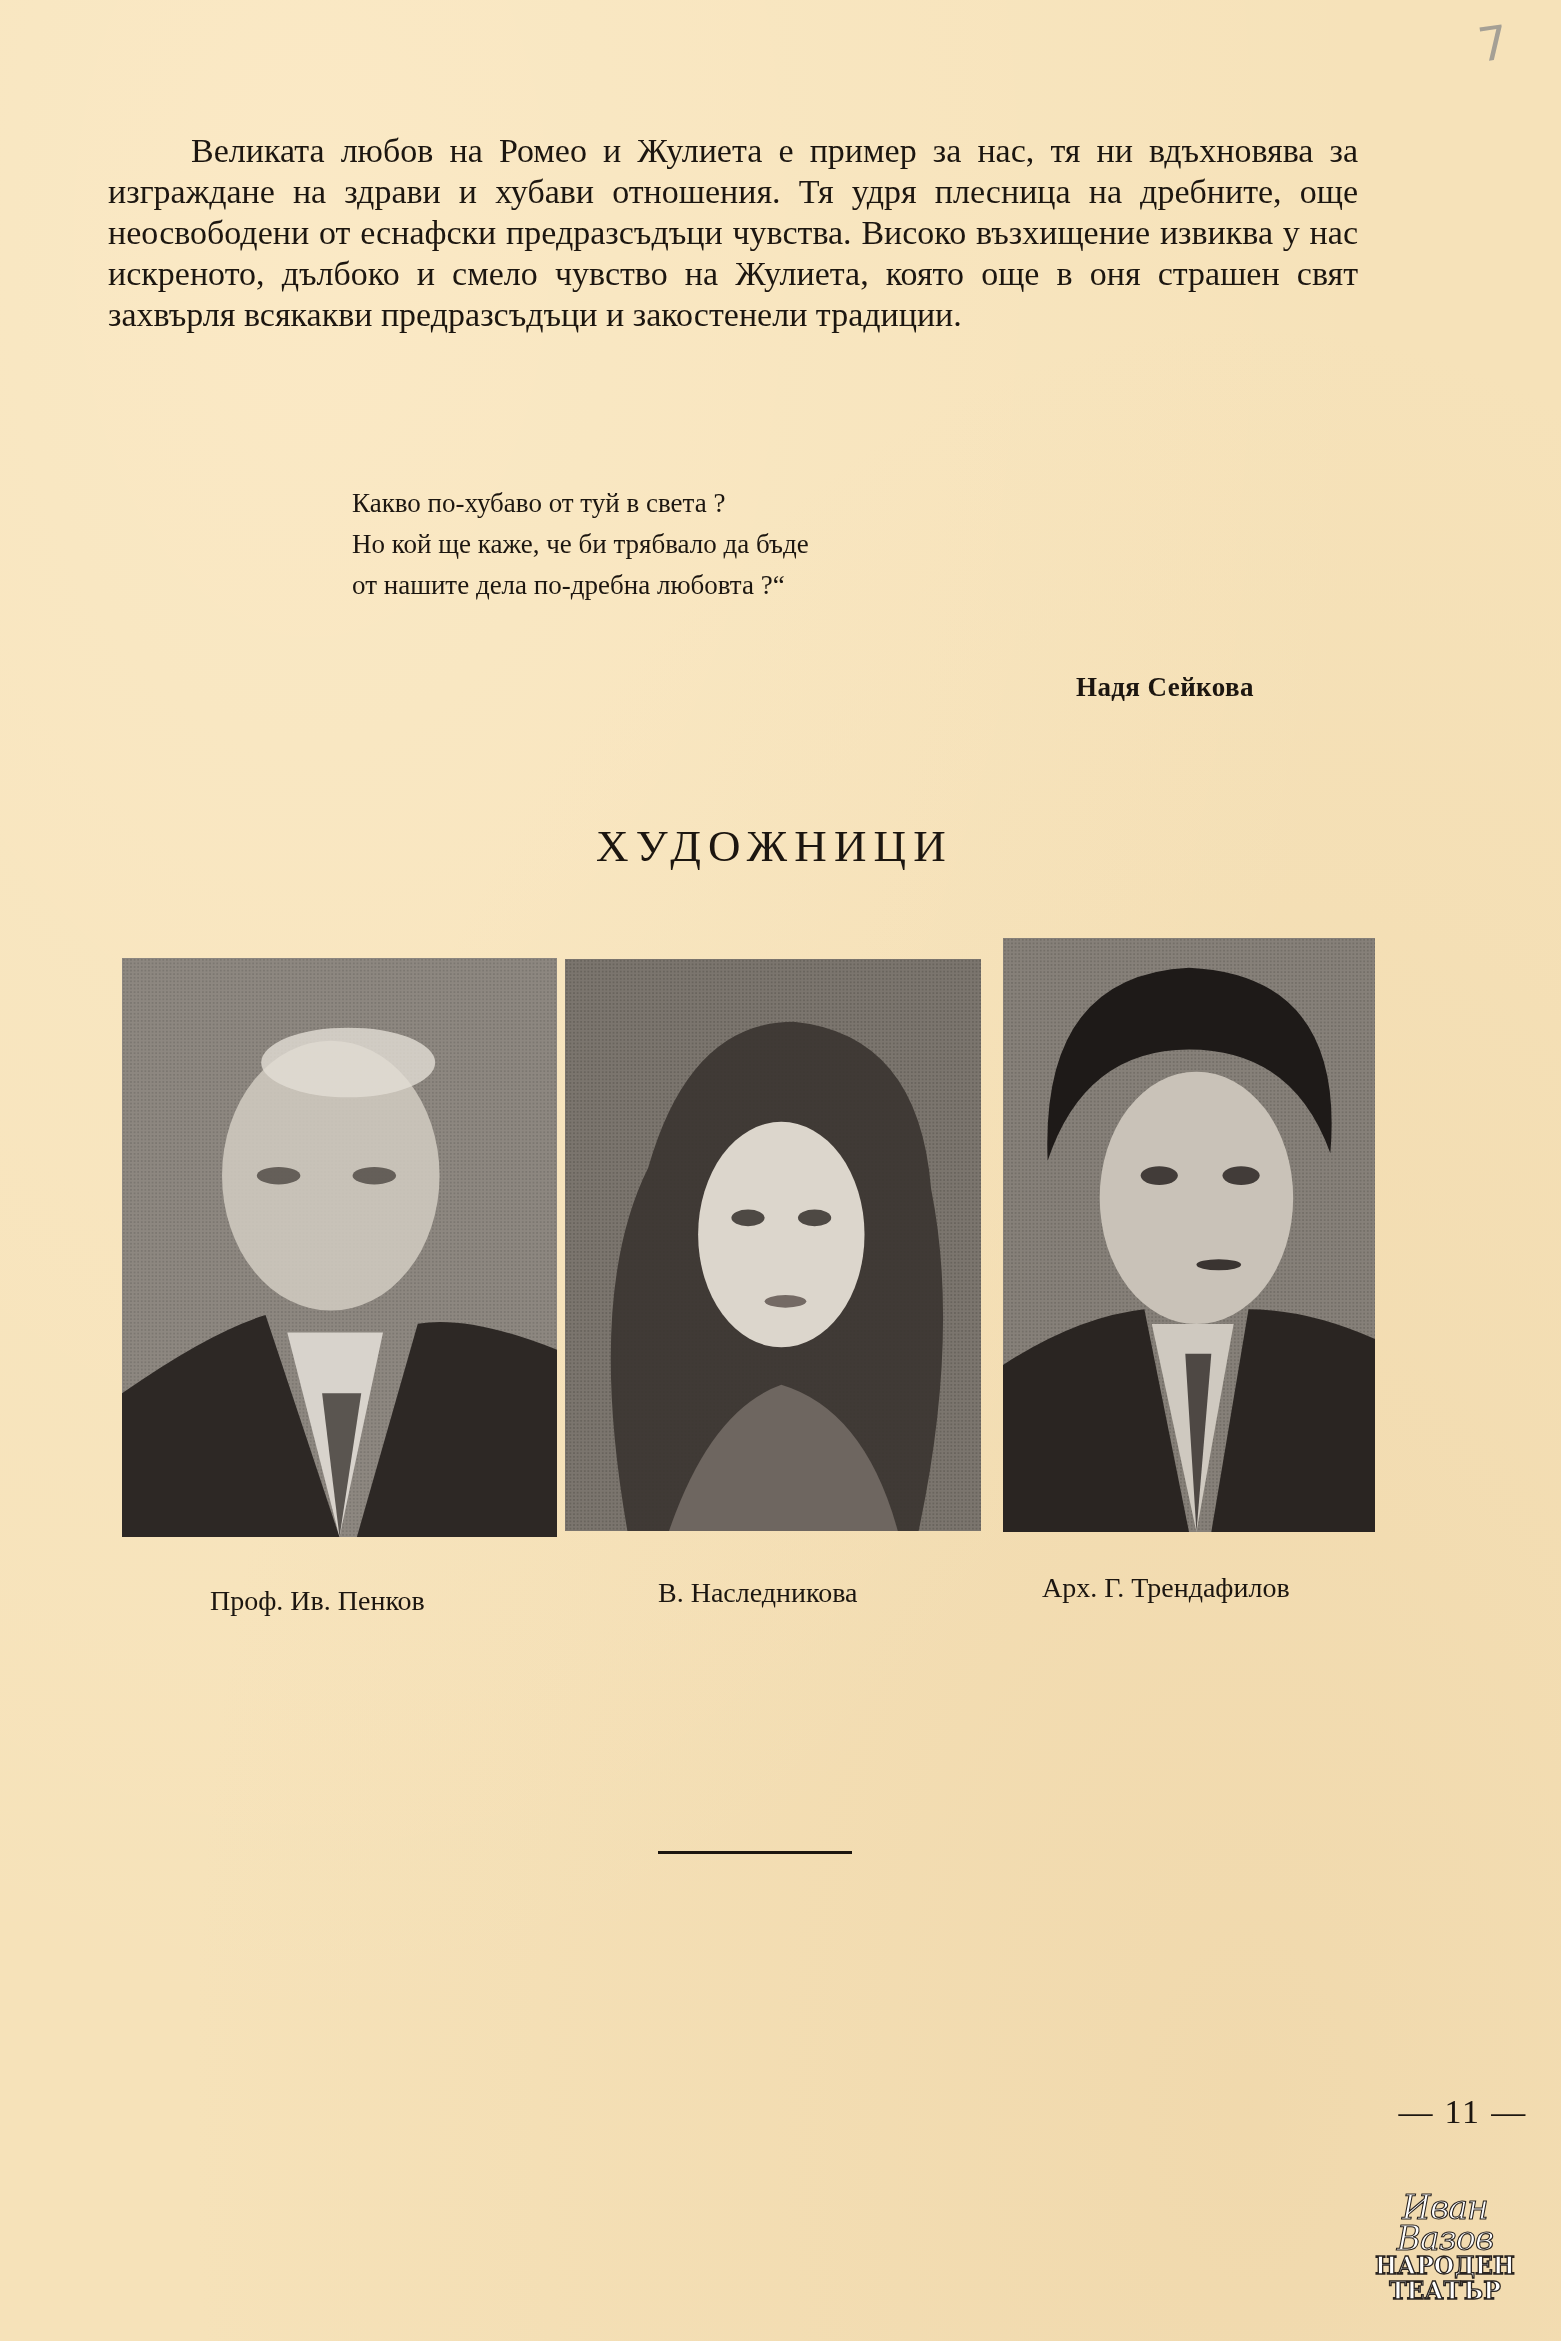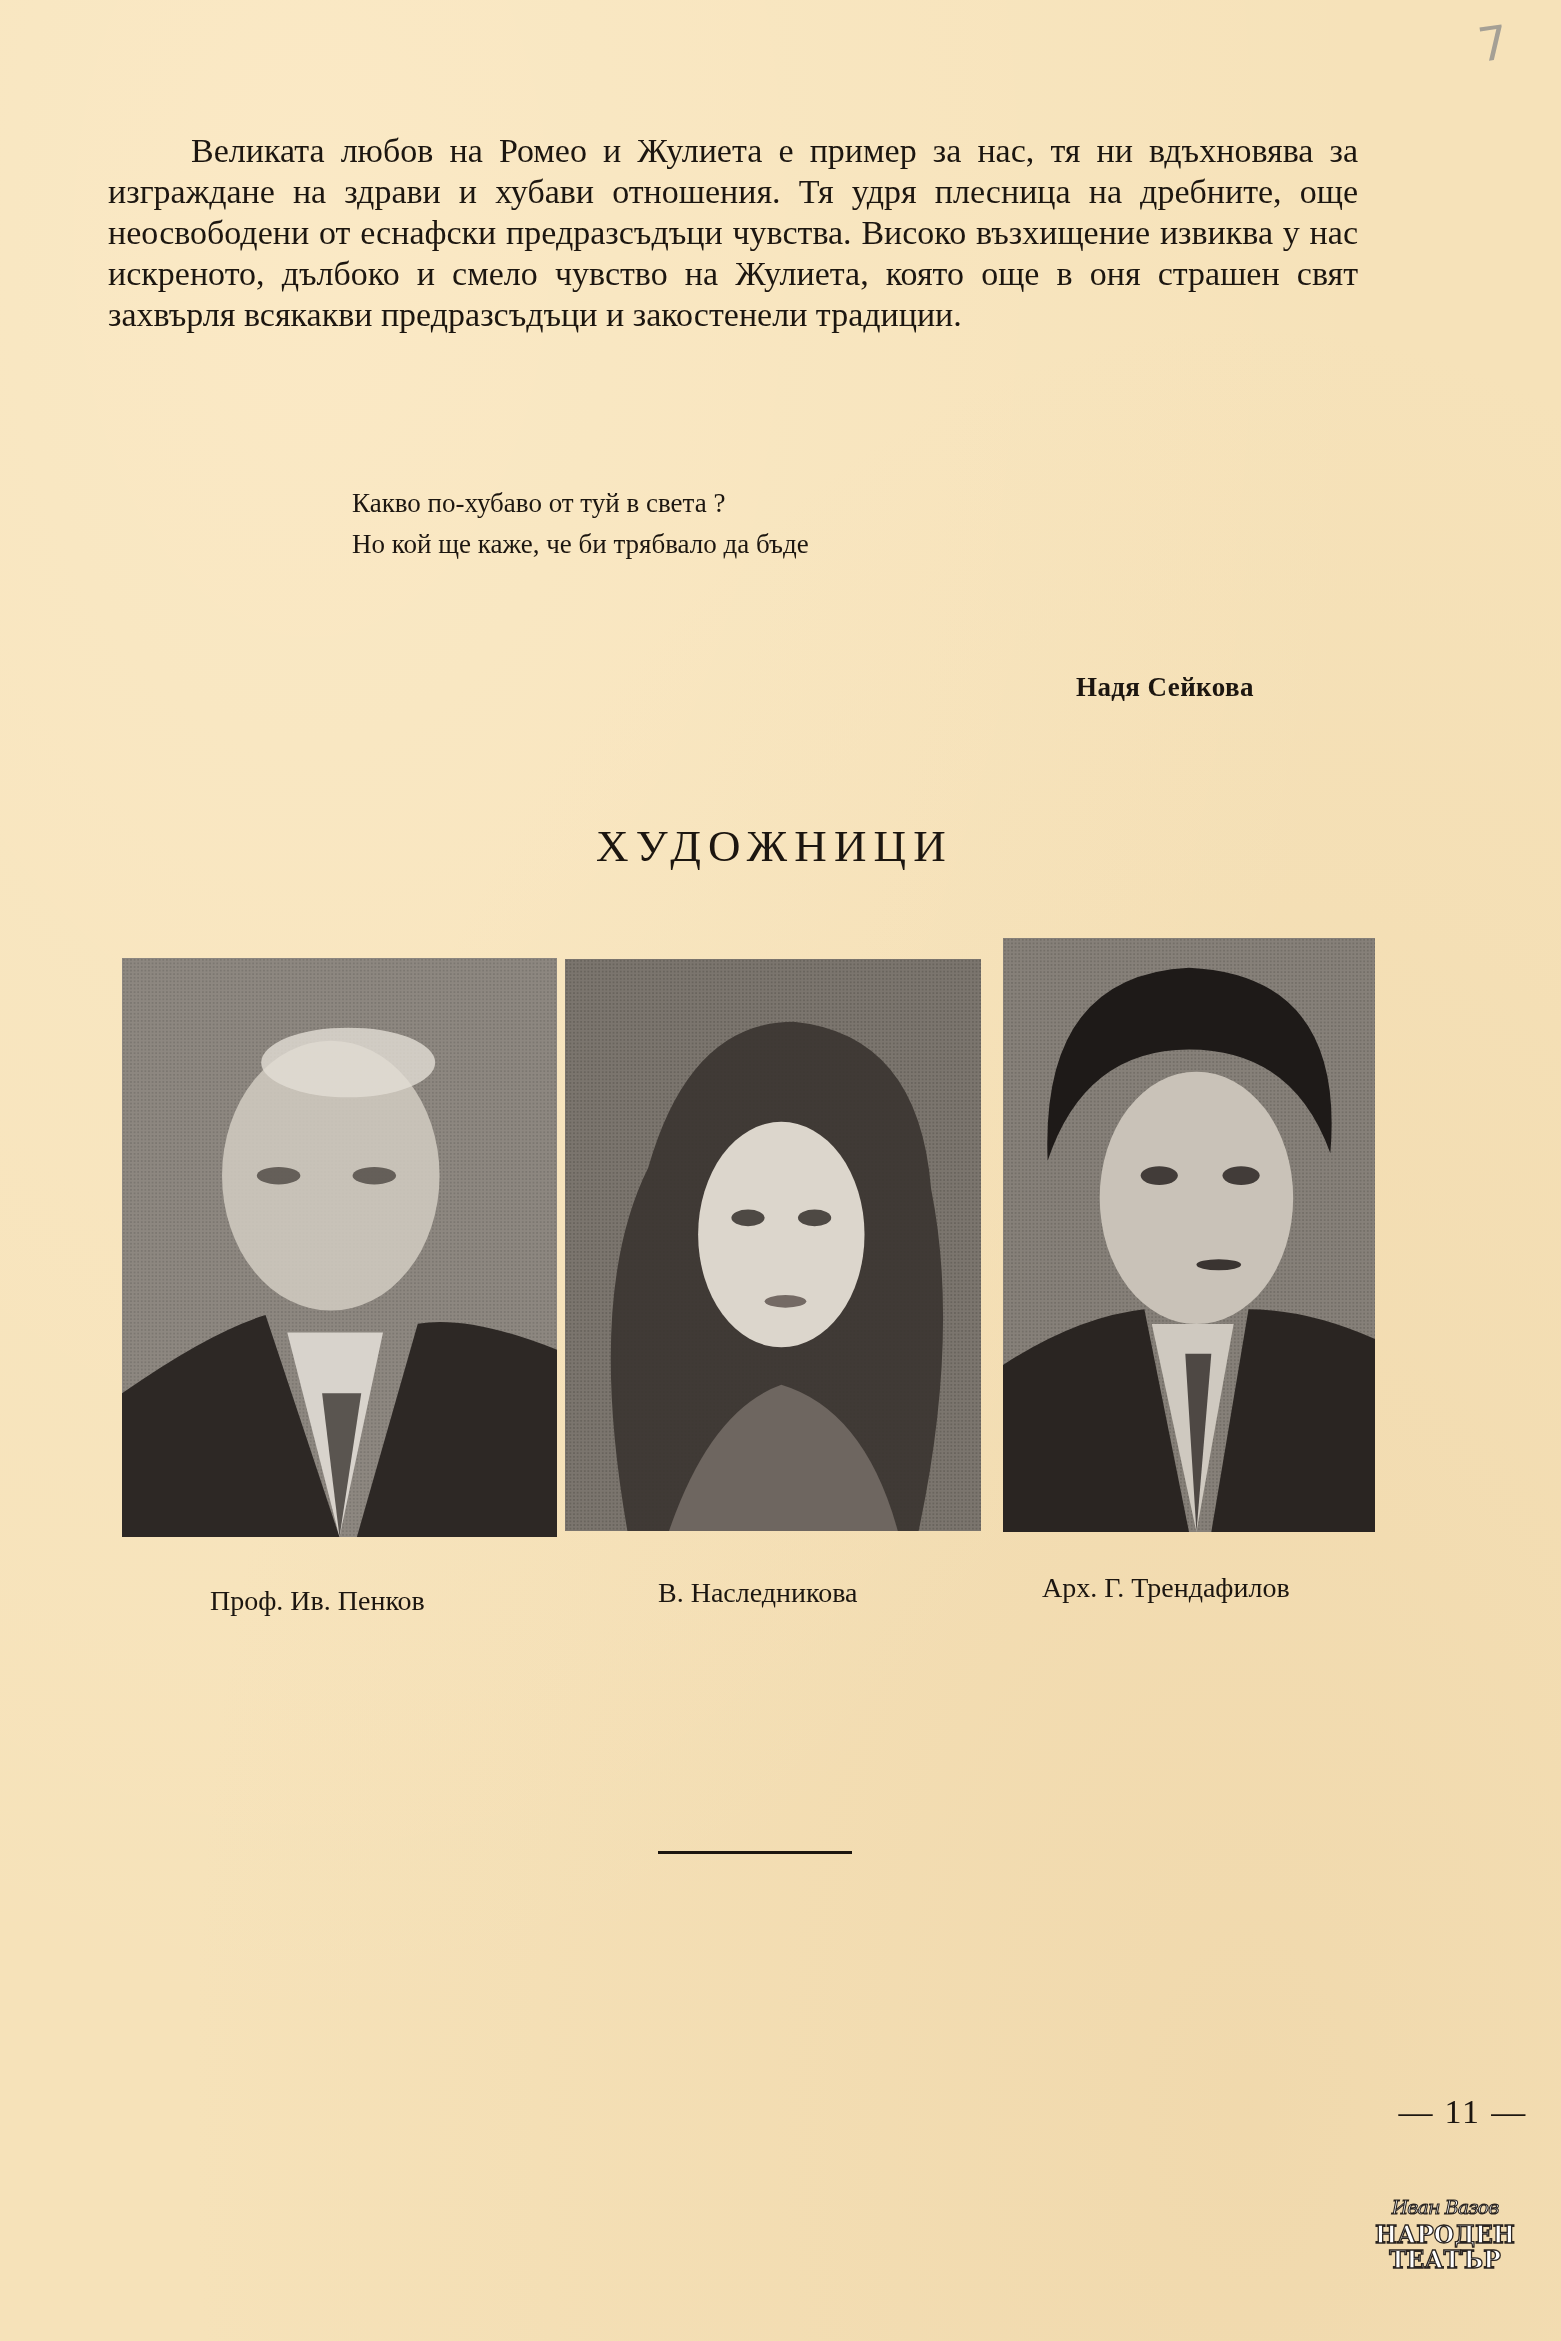--- a/index.html
+++ b/index.html
@@ -50,40 +50,41 @@
   .caption-1 { left: 210px; top: 1585px; }
   .caption-2 { left: 658px; top: 1577px; }
   .caption-3 { left: 1042px; top: 1572px; }
 
   .rule { left: 658px; top: 1851px; width: 194px; height: 2.7px; background: #1c1610; }
 
   .page-number { left: 0; width: 1527px; top: 2093px; text-align: right; font-size: 34px; letter-spacing: 1.8px; }
 
   .logo { left: 1364px; top: 2192px; width: 162px; text-align: center; }
   .logo-script {
-    font-family: "DejaVu Serif", serif; font-style: italic; font-size: 19px;
+    font-family: "DejaVu Serif", serif; font-style: italic; font-size: 33px;
     color: #fff; -webkit-text-stroke: 1.1px #2a2420; letter-spacing: -0.9px; line-height: 31px;
   }
   .logo-line {
     font-family: "DejaVu Serif", serif; font-weight: bold; font-size: 23.4px;
     color: #fff; -webkit-text-stroke: 1.3px #2a2420; line-height: 25px; letter-spacing: 0px;
   }
 </style>
 </head>
 <body>
 
 <div class="abs pencil-mark">7</div>
 
 <div class="abs article">
   <p class="indent">Великата любов на Ромео и Жулиета е пример за нас, тя ни вдъхновява за изграждане на здрави и хубави отношения. Тя удря плесница на дребните, още неосвободени от еснафски предразсъдъци чувства. Високо възхищение извиква у нас искреното, дълбоко и смело чувство на Жулиета, която още в оня страшен свят захвърля всякакви предразсъдъци и закостенели традиции.</p>
 </div>
 
 <div class="abs poem">
   <div>Какво по-хубаво от туй в света ?</div>
   <div>Но кой ще каже, че би трябвало да бъде</div>
+  <div>от нашите дела по-дребна любовта ?“</div>
 </div>
 
 <div class="abs author">Надя Сейкова</div>
 
 <div class="abs section-title">ХУДОЖНИЦИ</div>
 
 <div class="abs photo photo-1">
   <svg viewBox="0 0 100 133" preserveAspectRatio="none">
     <rect width="100" height="133" fill="#aaa49b" opacity="0.55"></rect>
     <ellipse cx="48" cy="50" rx="25" ry="31" fill="#d2ccc2" opacity="0.85"></ellipse>

